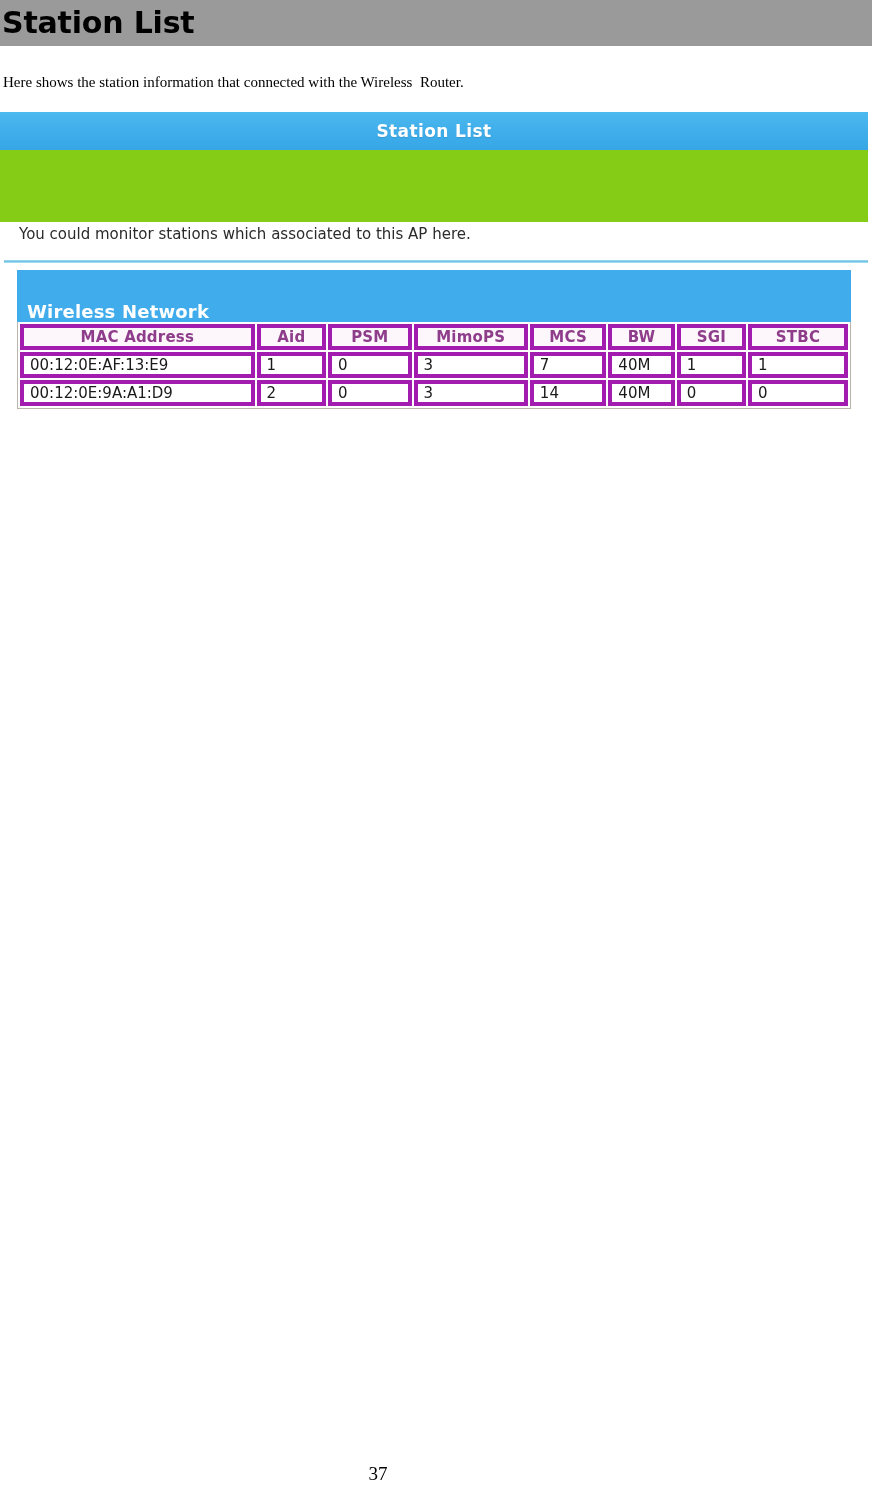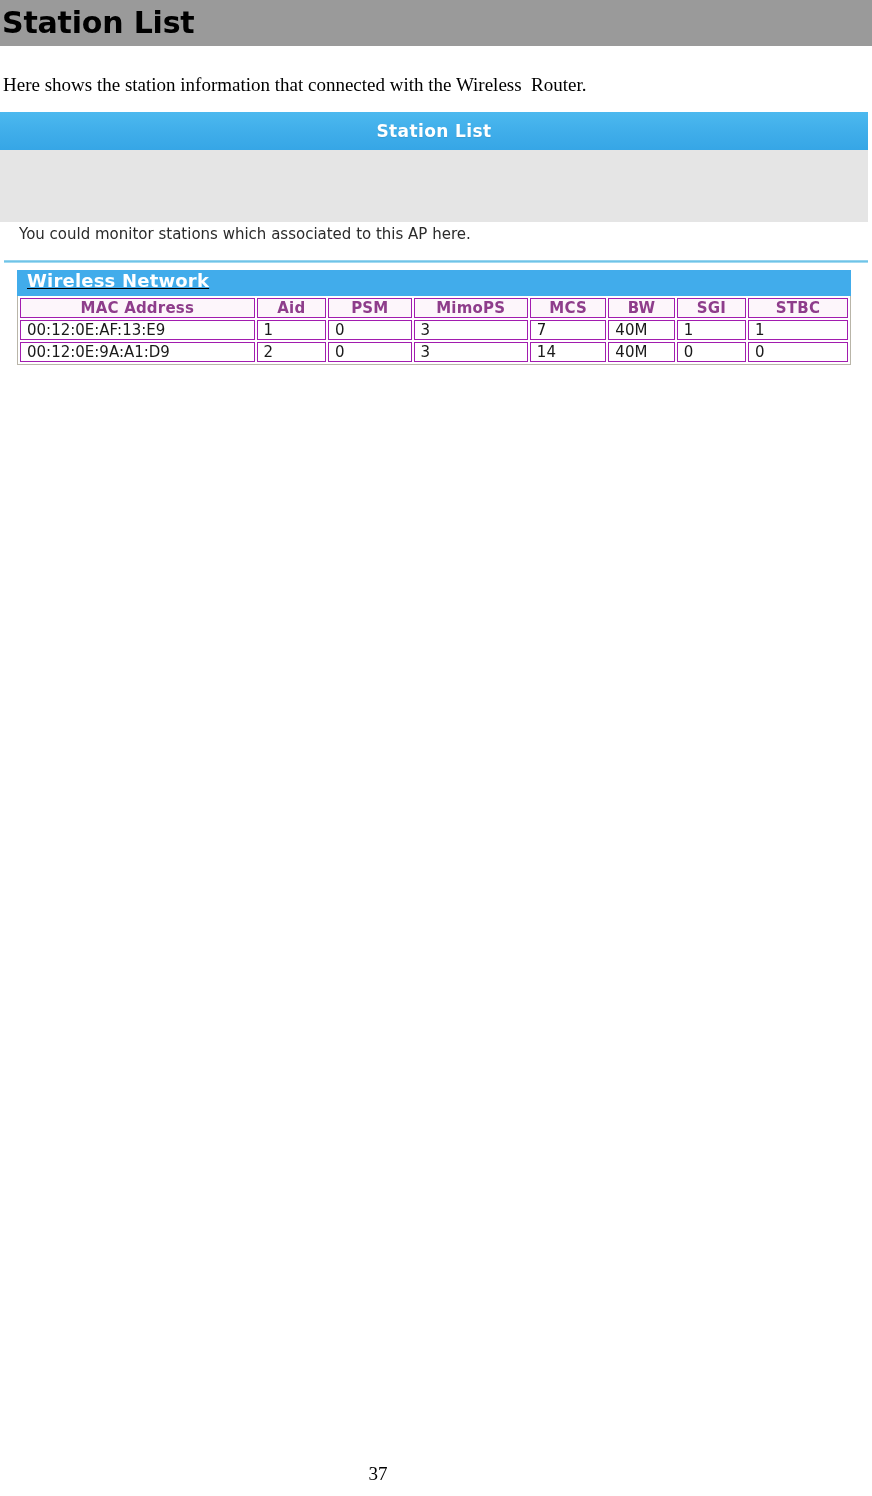--- a/index.html
+++ b/index.html
@@ -35,21 +35,21 @@
     padding-left: 2px;
     letter-spacing: -0.2px;
   }
 
   
   .intro-text {
     position: absolute;
     left: 3px;
     top: 74px;
     font-family: "Liberation Serif", serif;
-    font-size: 19px;
+    font-size: 15px;
     color: #000000;
     white-space: pre;
   }
 
   
   .capture {
     position: absolute;
     left: 0;
     top: 112px;
     width: 872px;
@@ -70,21 +70,21 @@
     font-weight: bold;
     font-size: 17px;
     color: #ffffff;
     letter-spacing: 0.4px;
     text-shadow: 0 1px 1px rgba(0,0,0,0.10);
   }
 
   
   .panel-desc-wrap {
     width: 868px;
-    background: #e5e5e5;
+    background: #84cc16;
     height: 72px;
     position: relative;
     box-sizing: border-box;
   }
   .panel-desc {
     position: absolute;
     left: 19px;
     top: 75px;
     font-family: "DejaVu Sans", sans-serif;
     font-size: 15px;
@@ -102,26 +102,25 @@
 
   
   .table-block {
     position: absolute;
     left: 17px;
     top: 158px;
     width: 834px;
   }
   .table-section-header {
     width: 834px;
-    height: 26px;
+    height: 52px;
     background: #41aceb;
     display: flex;
-    align-items: flex-start;
-    box-sizing: border-box;
-    text-decoration: underline;
+    align-items: flex-end;
+    box-sizing: border-box;
   }
   .table-section-title {
     font-family: "DejaVu Sans", sans-serif;
     font-weight: bold;
     font-size: 18px;
     color: #ffffff;
     padding-left: 10px;
     letter-spacing: 0.2px;
   }
 
@@ -130,21 +129,21 @@
     border-spacing: 2px;
     width: 834px;
     background: #ffffff;
     table-layout: fixed;
     border: 1px solid #b9b5a8;
     border-top: none;
     margin: 0;
   }
   .sta-table th,
   .sta-table td {
-    border: 1px solid #a21caf;
+    border: 4px solid #a21caf;
     font-family: "DejaVu Sans", sans-serif;
     font-size: 15px;
     height: 16px;
     padding: 0 6px;
     box-sizing: border-box;
     overflow: hidden;
     white-space: nowrap;
   }
   .sta-table th {
     background: #fdf6fb;

